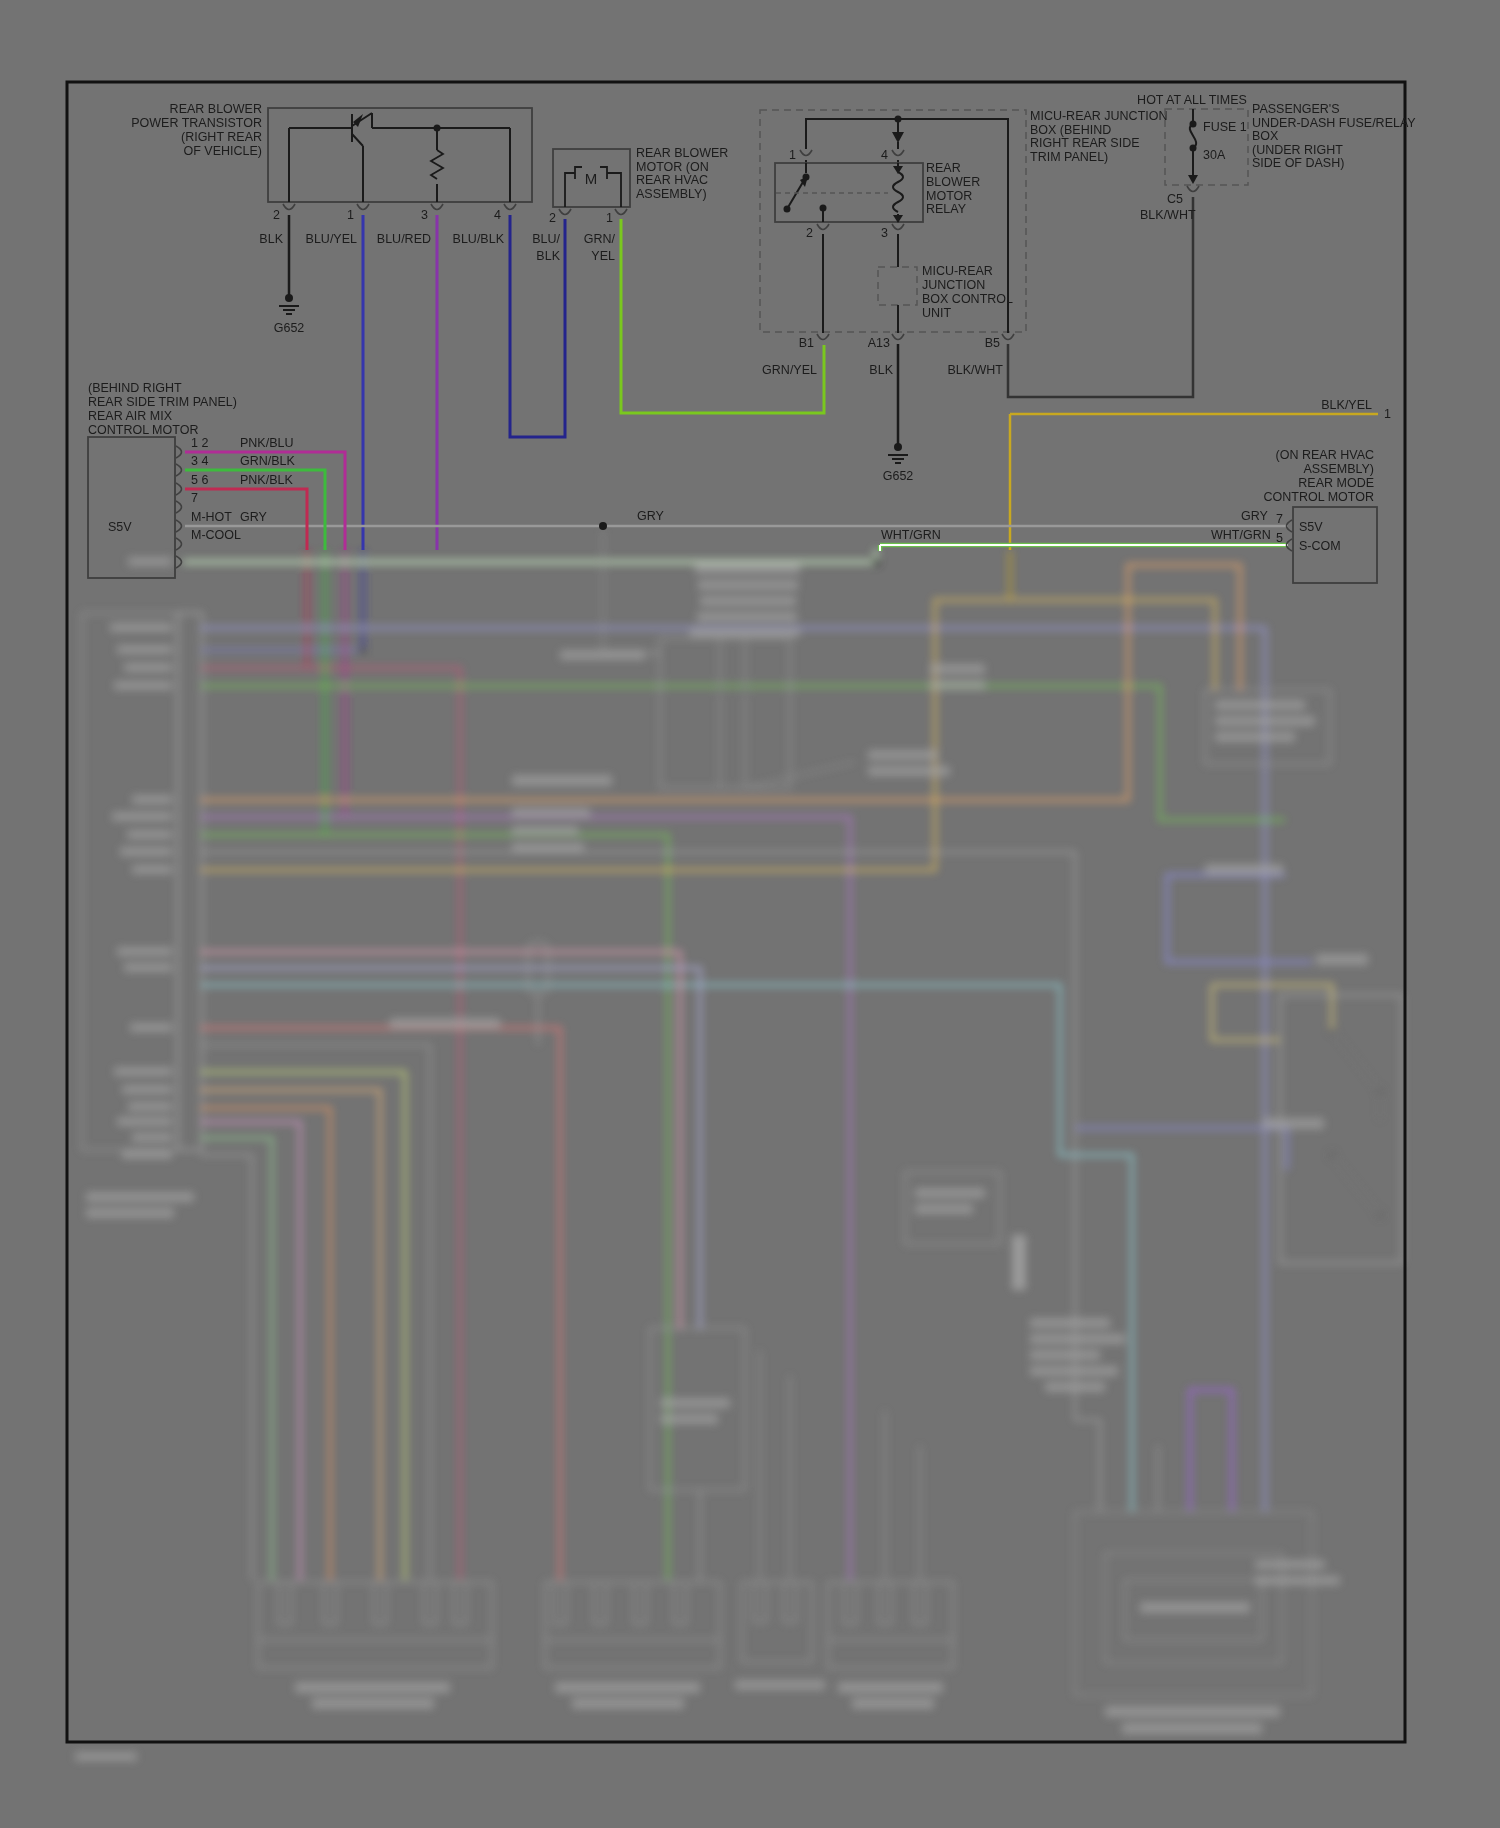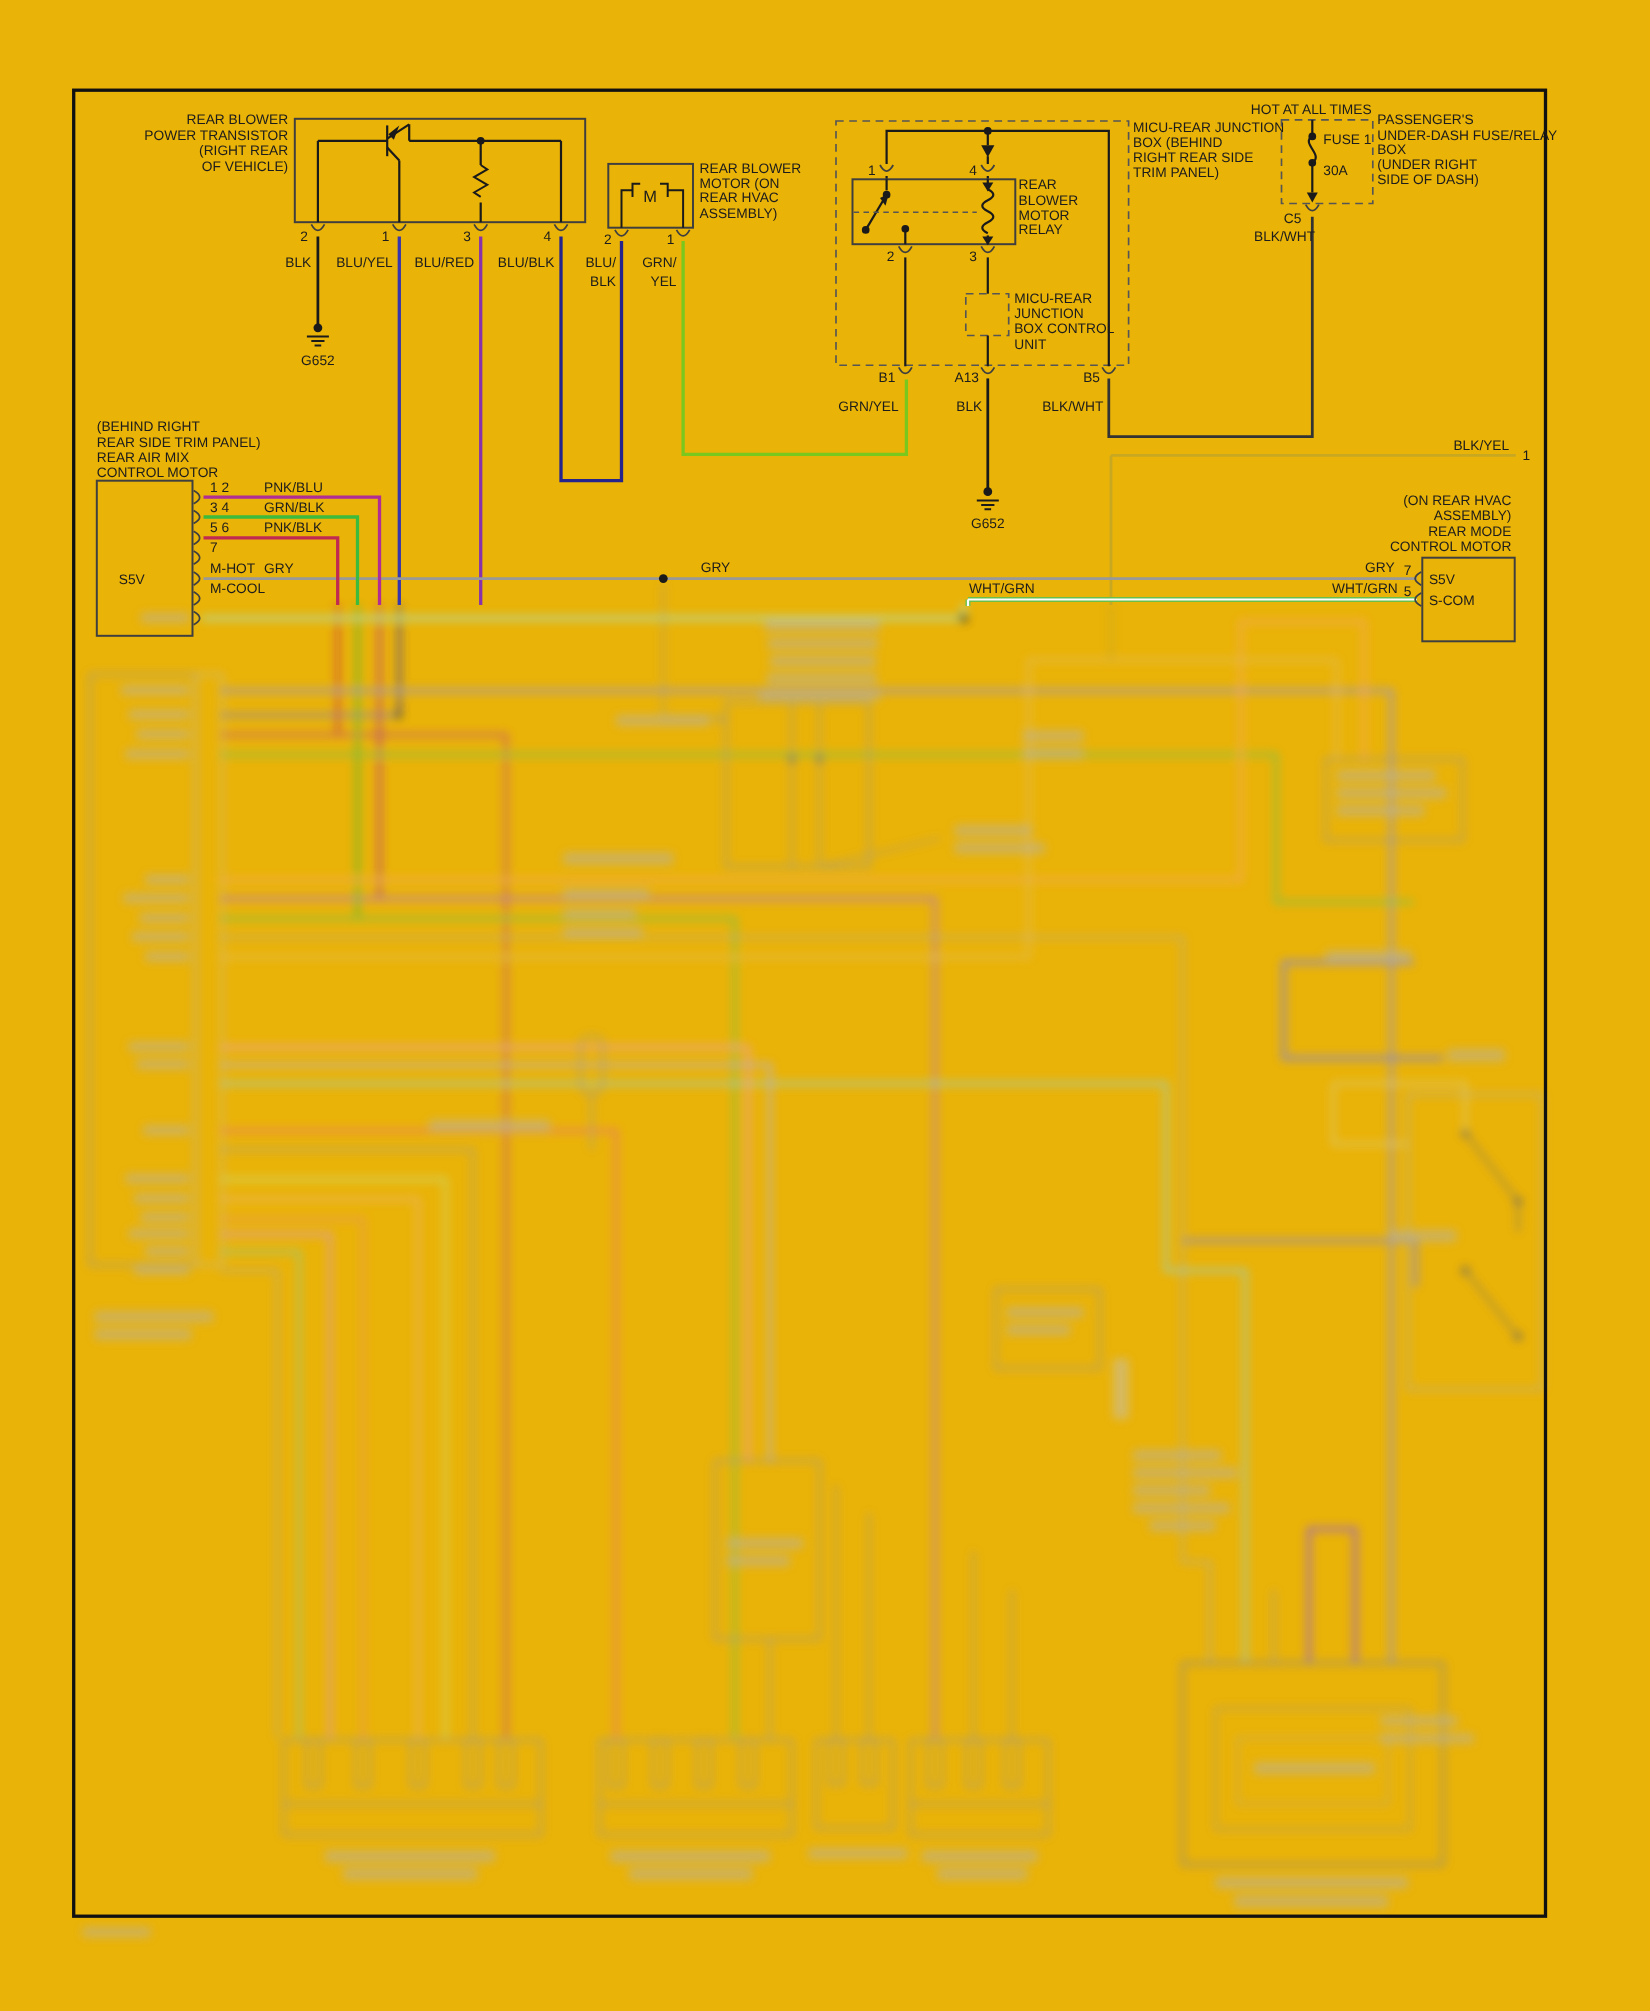--- a/index.html
+++ b/index.html
@@ -1,16 +1,16 @@
 <!DOCTYPE html>
 <html><head>
 <meta charset="utf-8">
 <style>
   html,body{margin:0;padding:0;background:#ffffff;}
-  #stage{position:relative;width:1500px;height:1828px;background:#eab308;overflow:hidden;}
+  #stage{position:relative;width:1500px;height:1828px;background:#737373;overflow:hidden;}
   svg{position:absolute;left:0;top:0;}
   text{font-family:"Liberation Sans","DejaVu Sans",sans-serif;font-size:12.5px;fill:#1c1c1c;}
   .wire{fill:none;}
   .box{fill:none;stroke:#3f3f3f;stroke-width:1.8;}
   .dash{fill:none;stroke:#555;stroke-width:1.5;stroke-dasharray:7 5;}
   .cup{fill:none;stroke:#3f3f3f;stroke-width:1.6;}
   .blob{fill:#b2b2b2;opacity:.6;}
   .gbox{fill:none;stroke:#9a9a9a;stroke-width:2;}
 </style>
 </head>

